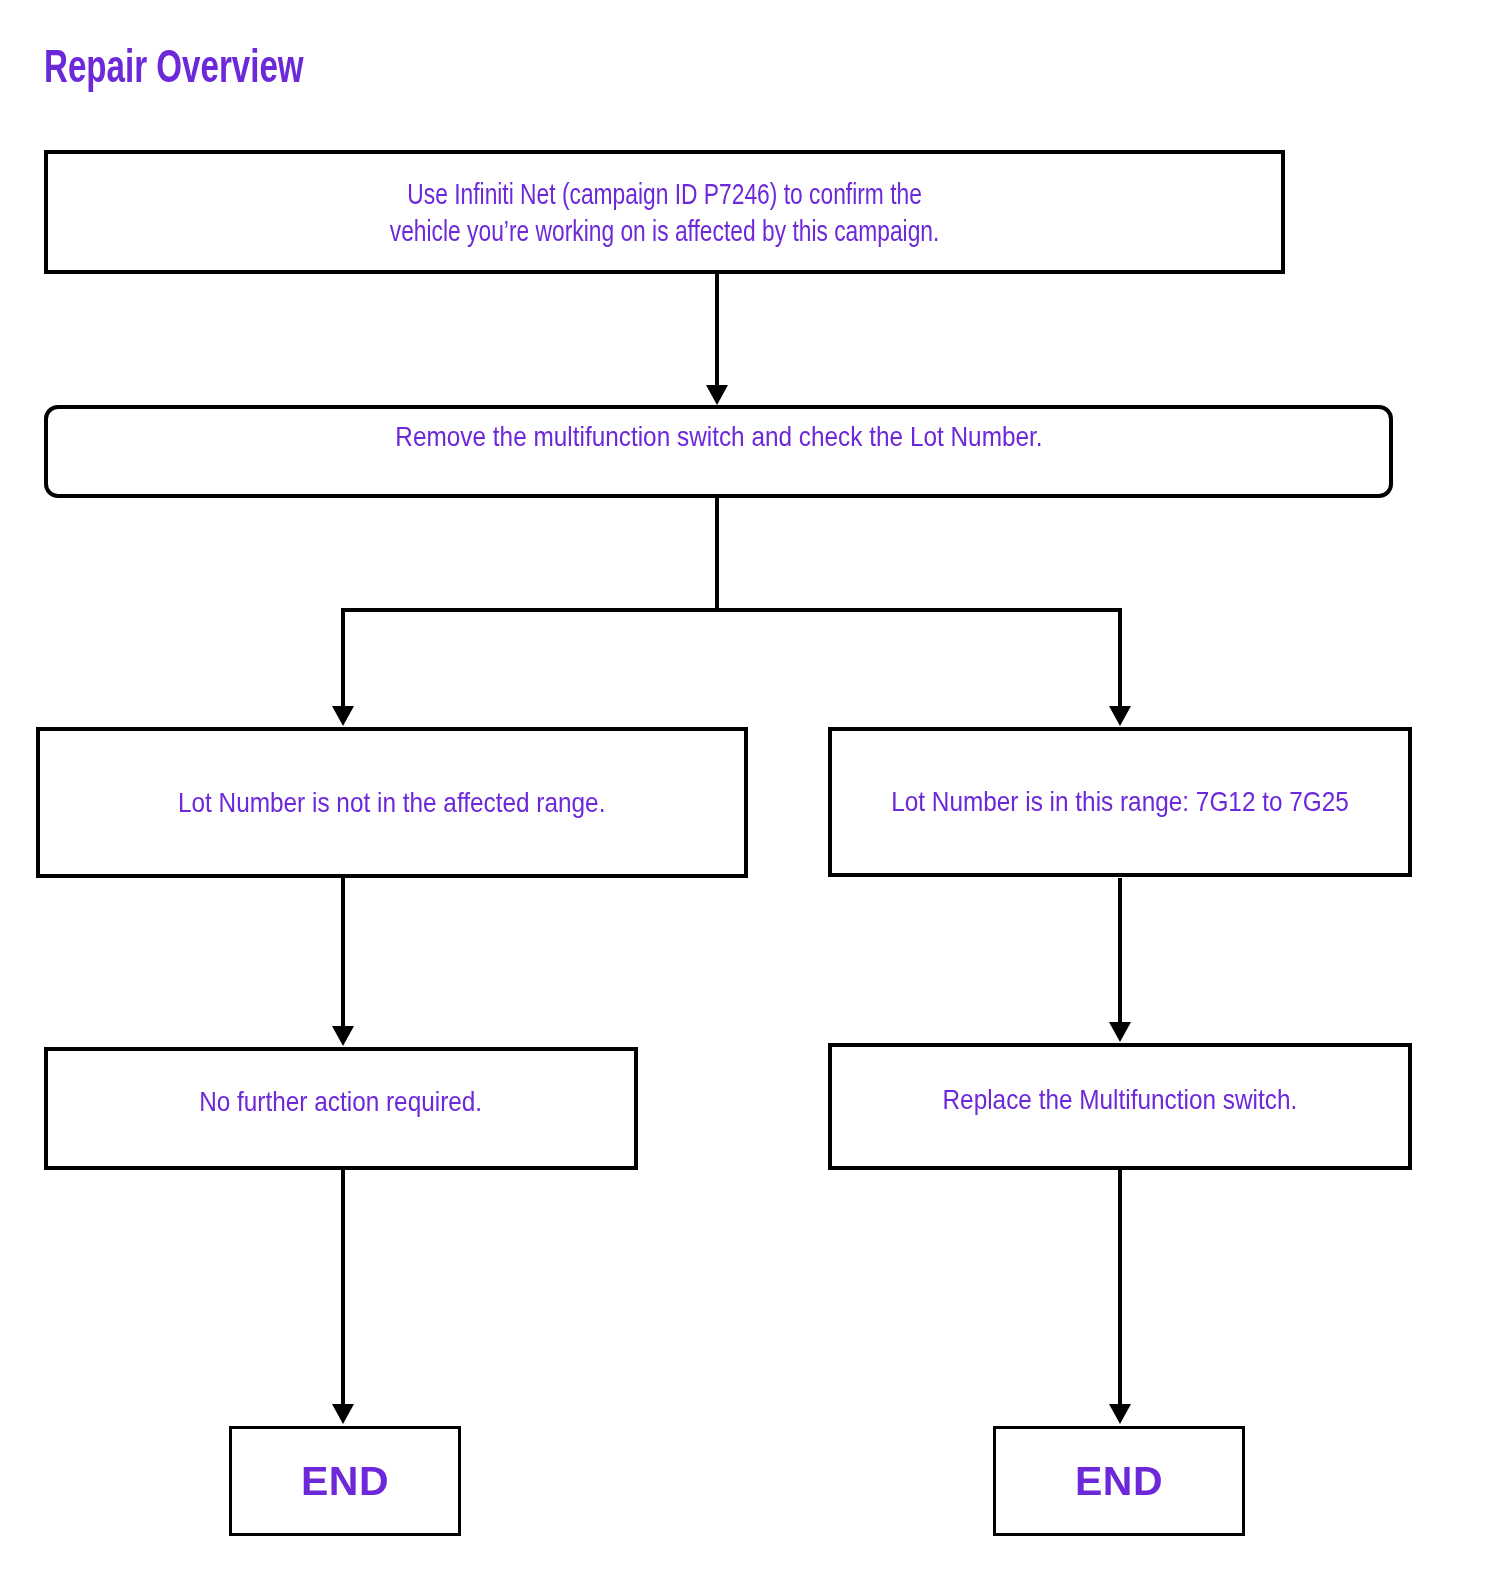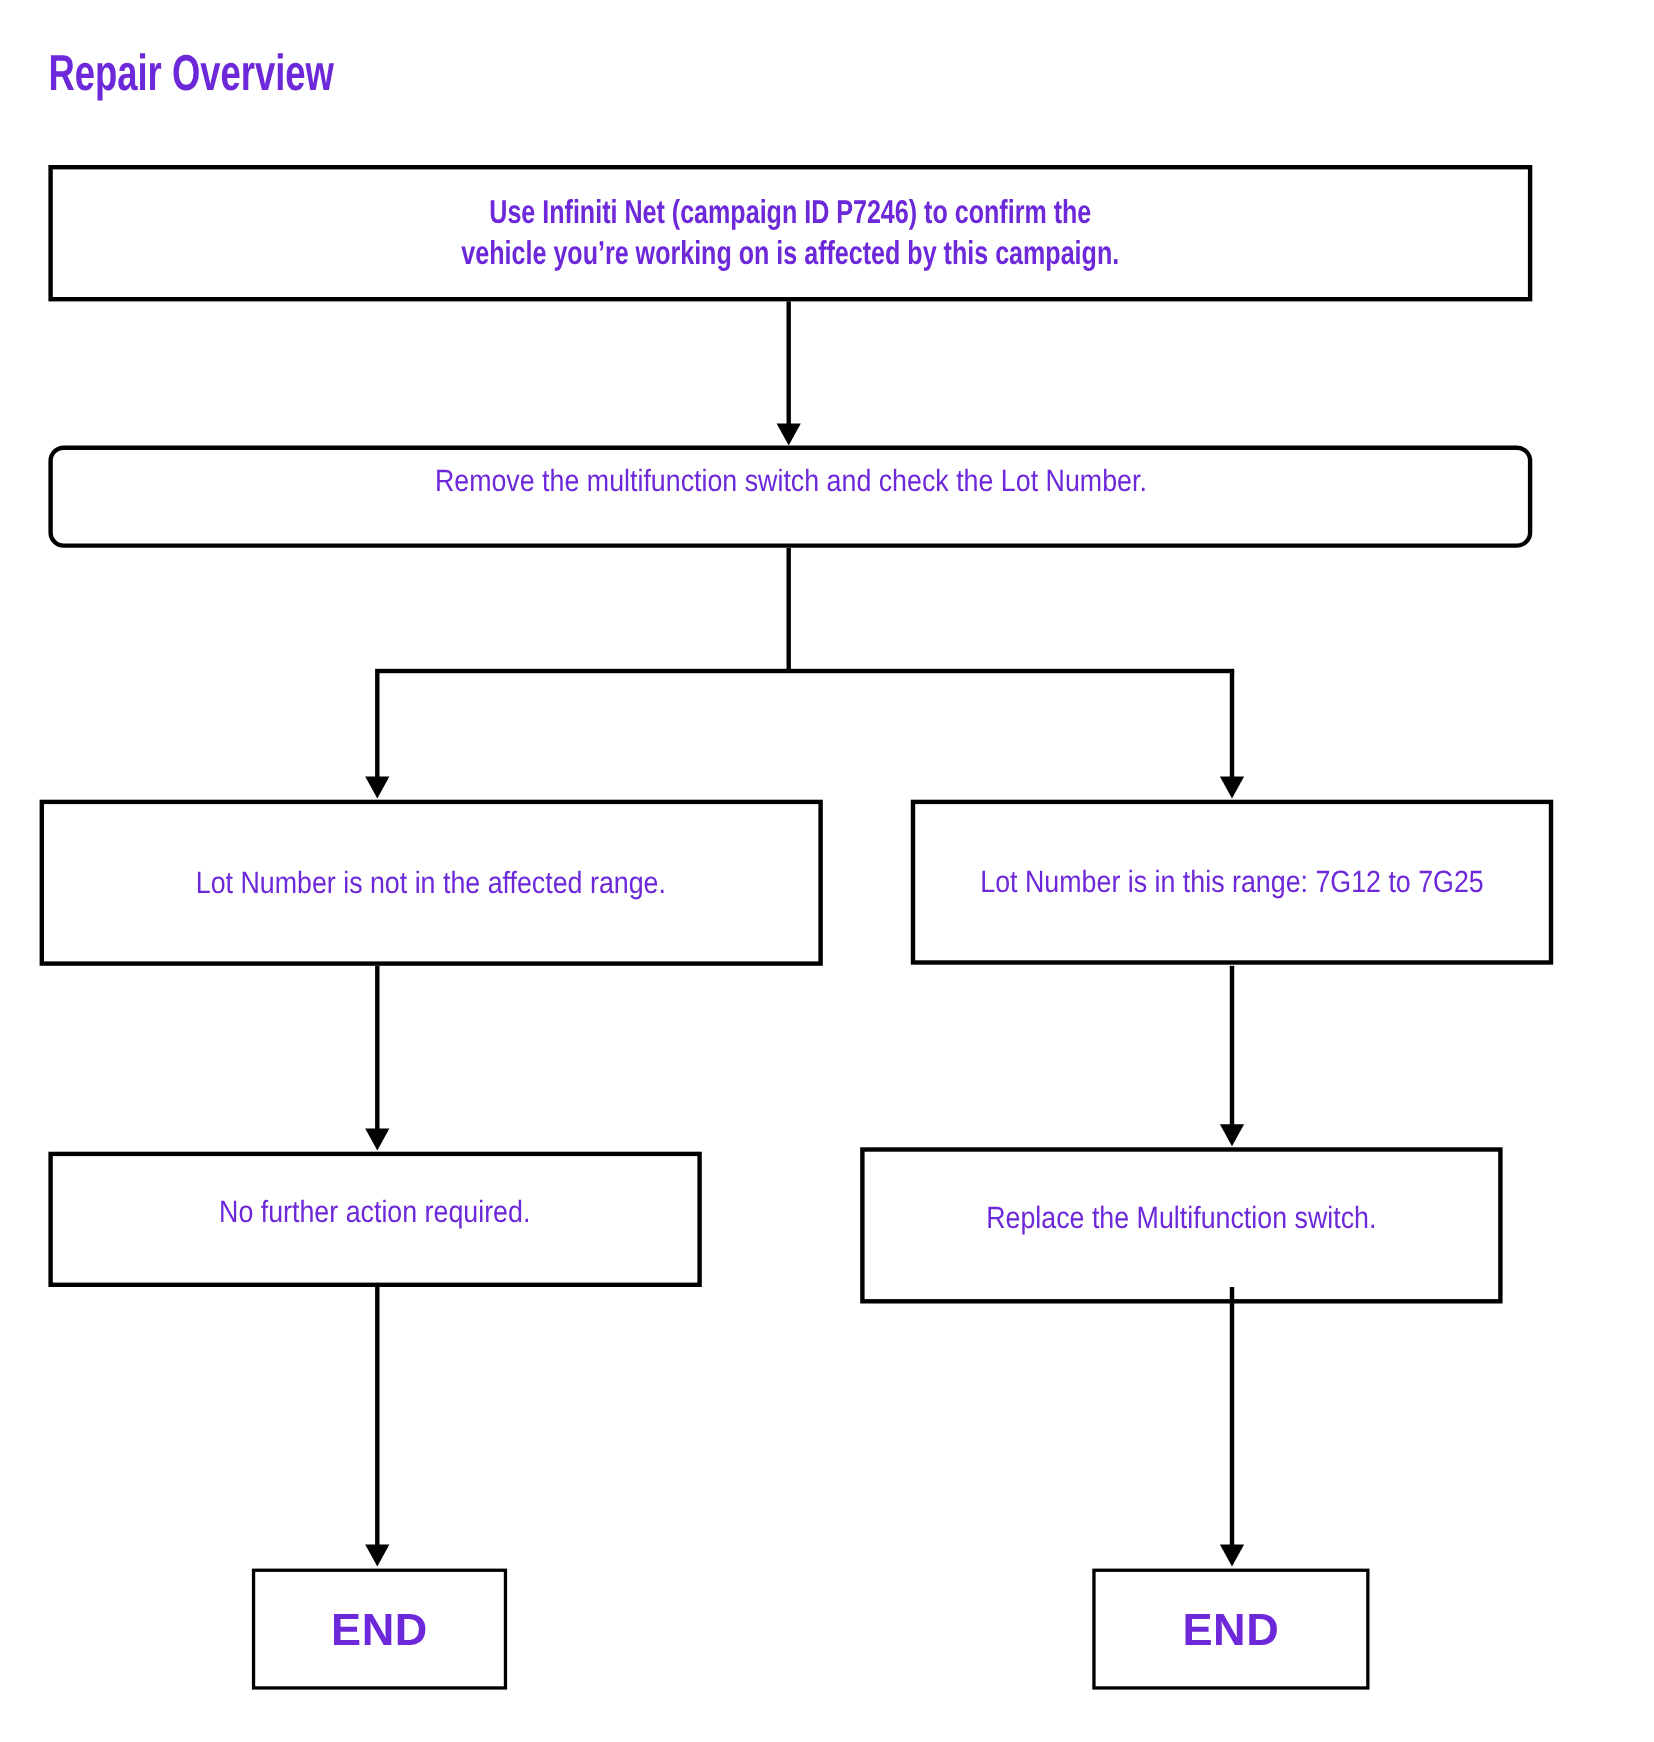--- a/index.html
+++ b/index.html
@@ -45,31 +45,31 @@
     font-size: 28px;
     line-height: 36px;
   }
   .box .txt {
     display: inline-block;
     transform: scaleX(0.87);
     transform-origin: center center;
     white-space: pre-line;
   }
 
-  #box-confirm { left: 44px; top: 150px; width: 1349px; height: 124px; font-weight: bold; }
+  #box-confirm { left: 44px; top: 150px; width: 1241px; height: 124px; font-weight: normal; }
   #box-confirm .txt { font-size: 30px; line-height: 37px; transform: scaleX(0.76); }
 
   #box-remove { left: 44px; top: 405px; width: 1349px; height: 93px;
                 align-items: flex-start; padding-top: 10px; border-radius: 14px; }
 
   #box-not-in-range { left: 36px;  top: 727px; width: 712px; height: 151px; text-align: center; }
   #box-in-range     { left: 828px; top: 727px; width: 584px; height: 150px; }
 
   #box-no-action { left: 44px;  top: 1047px; width: 594px; height: 123px; padding-bottom: 14px; }
-  #box-replace   { left: 782px; top: 1043px; width: 584px; height: 142px; padding-bottom: 14px; }
+  #box-replace   { left: 828px; top: 1043px; width: 584px; height: 127px; padding-bottom: 14px; }
 
   #box-end-left, #box-end-right {
     border-width: 3px;
     font-weight: bold;
     font-size: 41px;
   }
   #box-end-left  { left: 229px; top: 1426px; width: 232px; height: 110px; }
   #box-end-right { left: 993px; top: 1426px; width: 252px; height: 110px; }
   #box-end-left .txt, #box-end-right .txt { transform: none; letter-spacing: 0.5px; }
 

